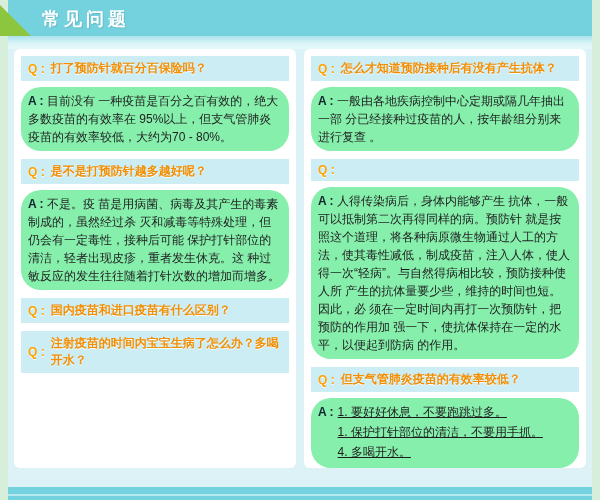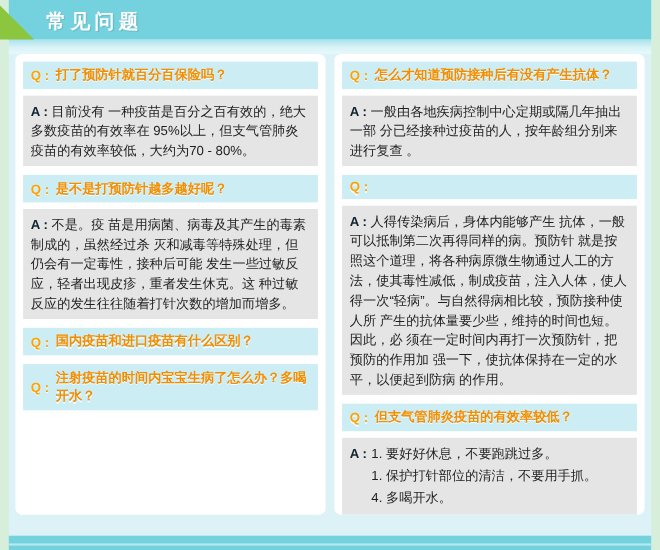--- a/index.html
+++ b/index.html
@@ -38,28 +38,28 @@
   .q-bar{
     background:#cdedf5;
     padding:4px 7px;
     font-size:12px;font-weight:bold;color:#f28e00;
     display:flex;align-items:center;gap:6px;
     text-shadow:0 1px 0 rgba(255,255,255,0.8);
     margin-bottom:6px;
   }
   .q-label{color:#ffa200;white-space:nowrap;}
   .a-block{
-    background:#e5e5e5;
+    background:#86efac;
     padding:5px 7px;
-    font-size:12px;line-height:18px;color:#1e1e1e;
+    font-size:12px;line-height:18px;color:#1e1e1e;border-radius:20px;
   }
   .a-label{font-weight:bold;color:#10232e;}
   .a-list{display:flex;gap:4px;}
   .a-lines{flex:1;}
-  .a-line{margin:0 0 2px 0;}
+  .a-line{margin:0 0 2px 0;text-decoration:underline;}
   .footer-bar{
     position:absolute;left:0;right:0;bottom:0;height:13px;
     background:#74d2de;z-index:6;
   }
   .footer-line{
     position:absolute;left:0;right:0;bottom:4px;height:2px;
     background:#b5e9ef;
   }
 </style>
 </head>
@@ -86,21 +86,21 @@
       </div>
     </div>
 
     <div class="qa-group">
       <div class="q-bar">
         <span class="q-label">Q :</span>
         <span>是不是打预防针越多越好呢？</span>
       </div>
       <div class="a-block">
         <span class="a-label">A :</span>
-        <span>不是。疫 苗是用病菌、病毒及其产生的毒素制成的，虽然经过杀 灭和减毒等特殊处理，但仍会有一定毒性，接种后可能 发生一些过敏反应，轻者出现皮疹，重者发生休克。这 种过敏反应的发生往往随着打针次数的增加而增多。</span>
+        <span>不是。疫 苗是用病菌、病毒及其产生的毒素制成的，虽然经过杀 灭和减毒等特殊处理，但仍会有一定毒性，接种后可能 保护打针部位的清洁，轻者出现皮疹，重者发生休克。这 种过敏反应的发生往往随着打针次数的增加而增多。</span>
       </div>
     </div>
 
     <div class="qa-group">
       <div class="q-bar">
         <span class="q-label">Q :</span>
         <span>国内疫苗和进口疫苗有什么区别？</span>
       </div>
     </div>
 

